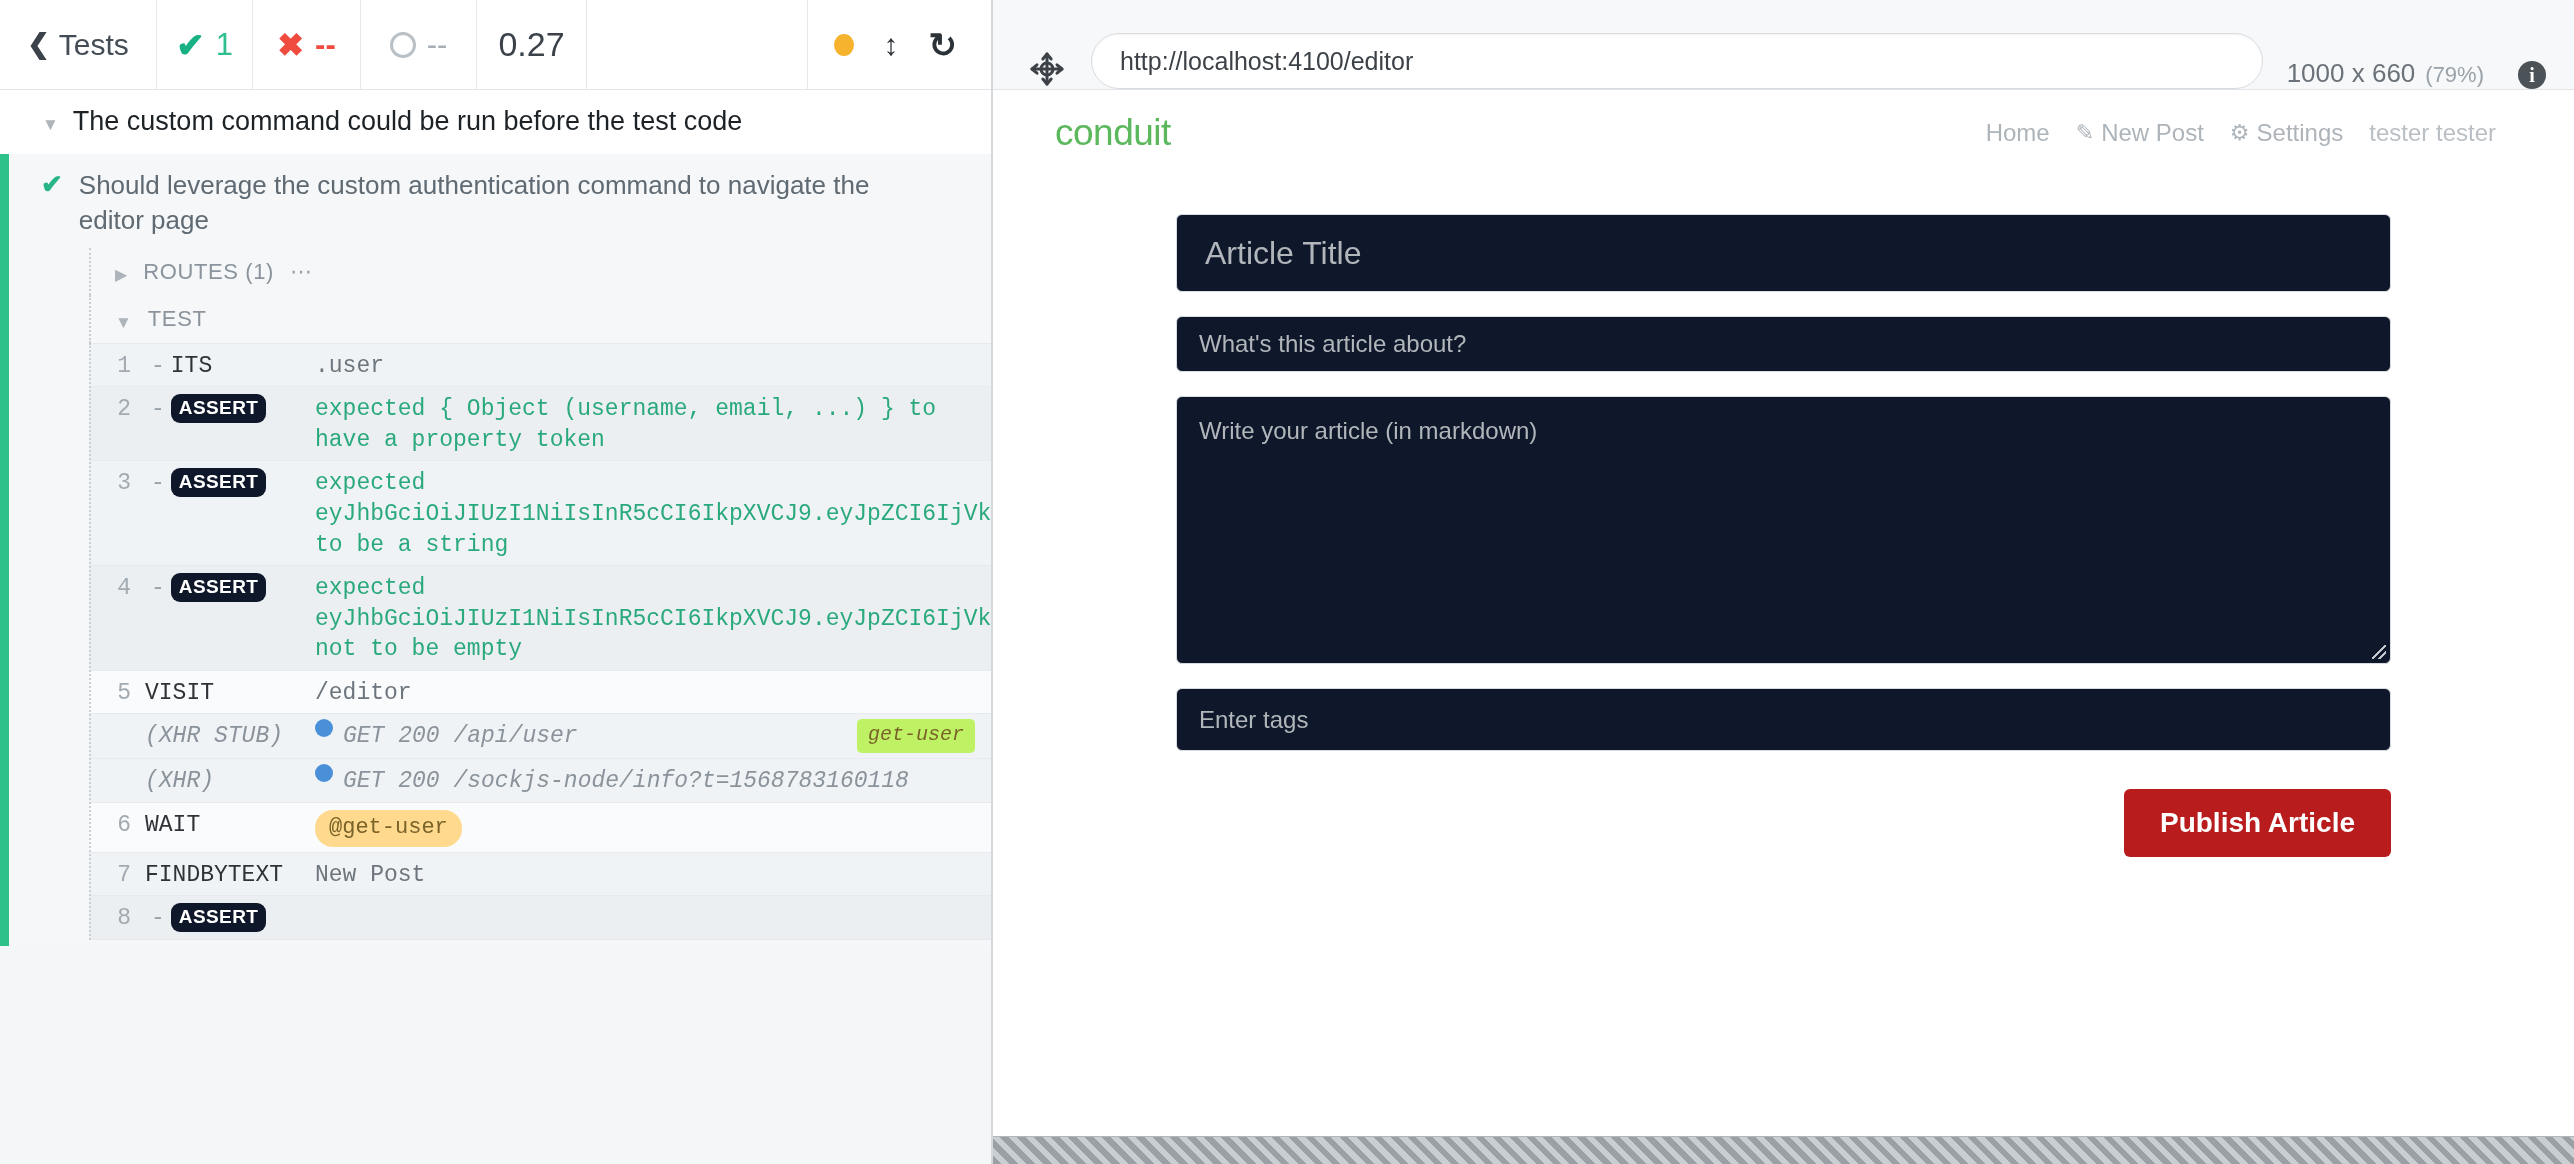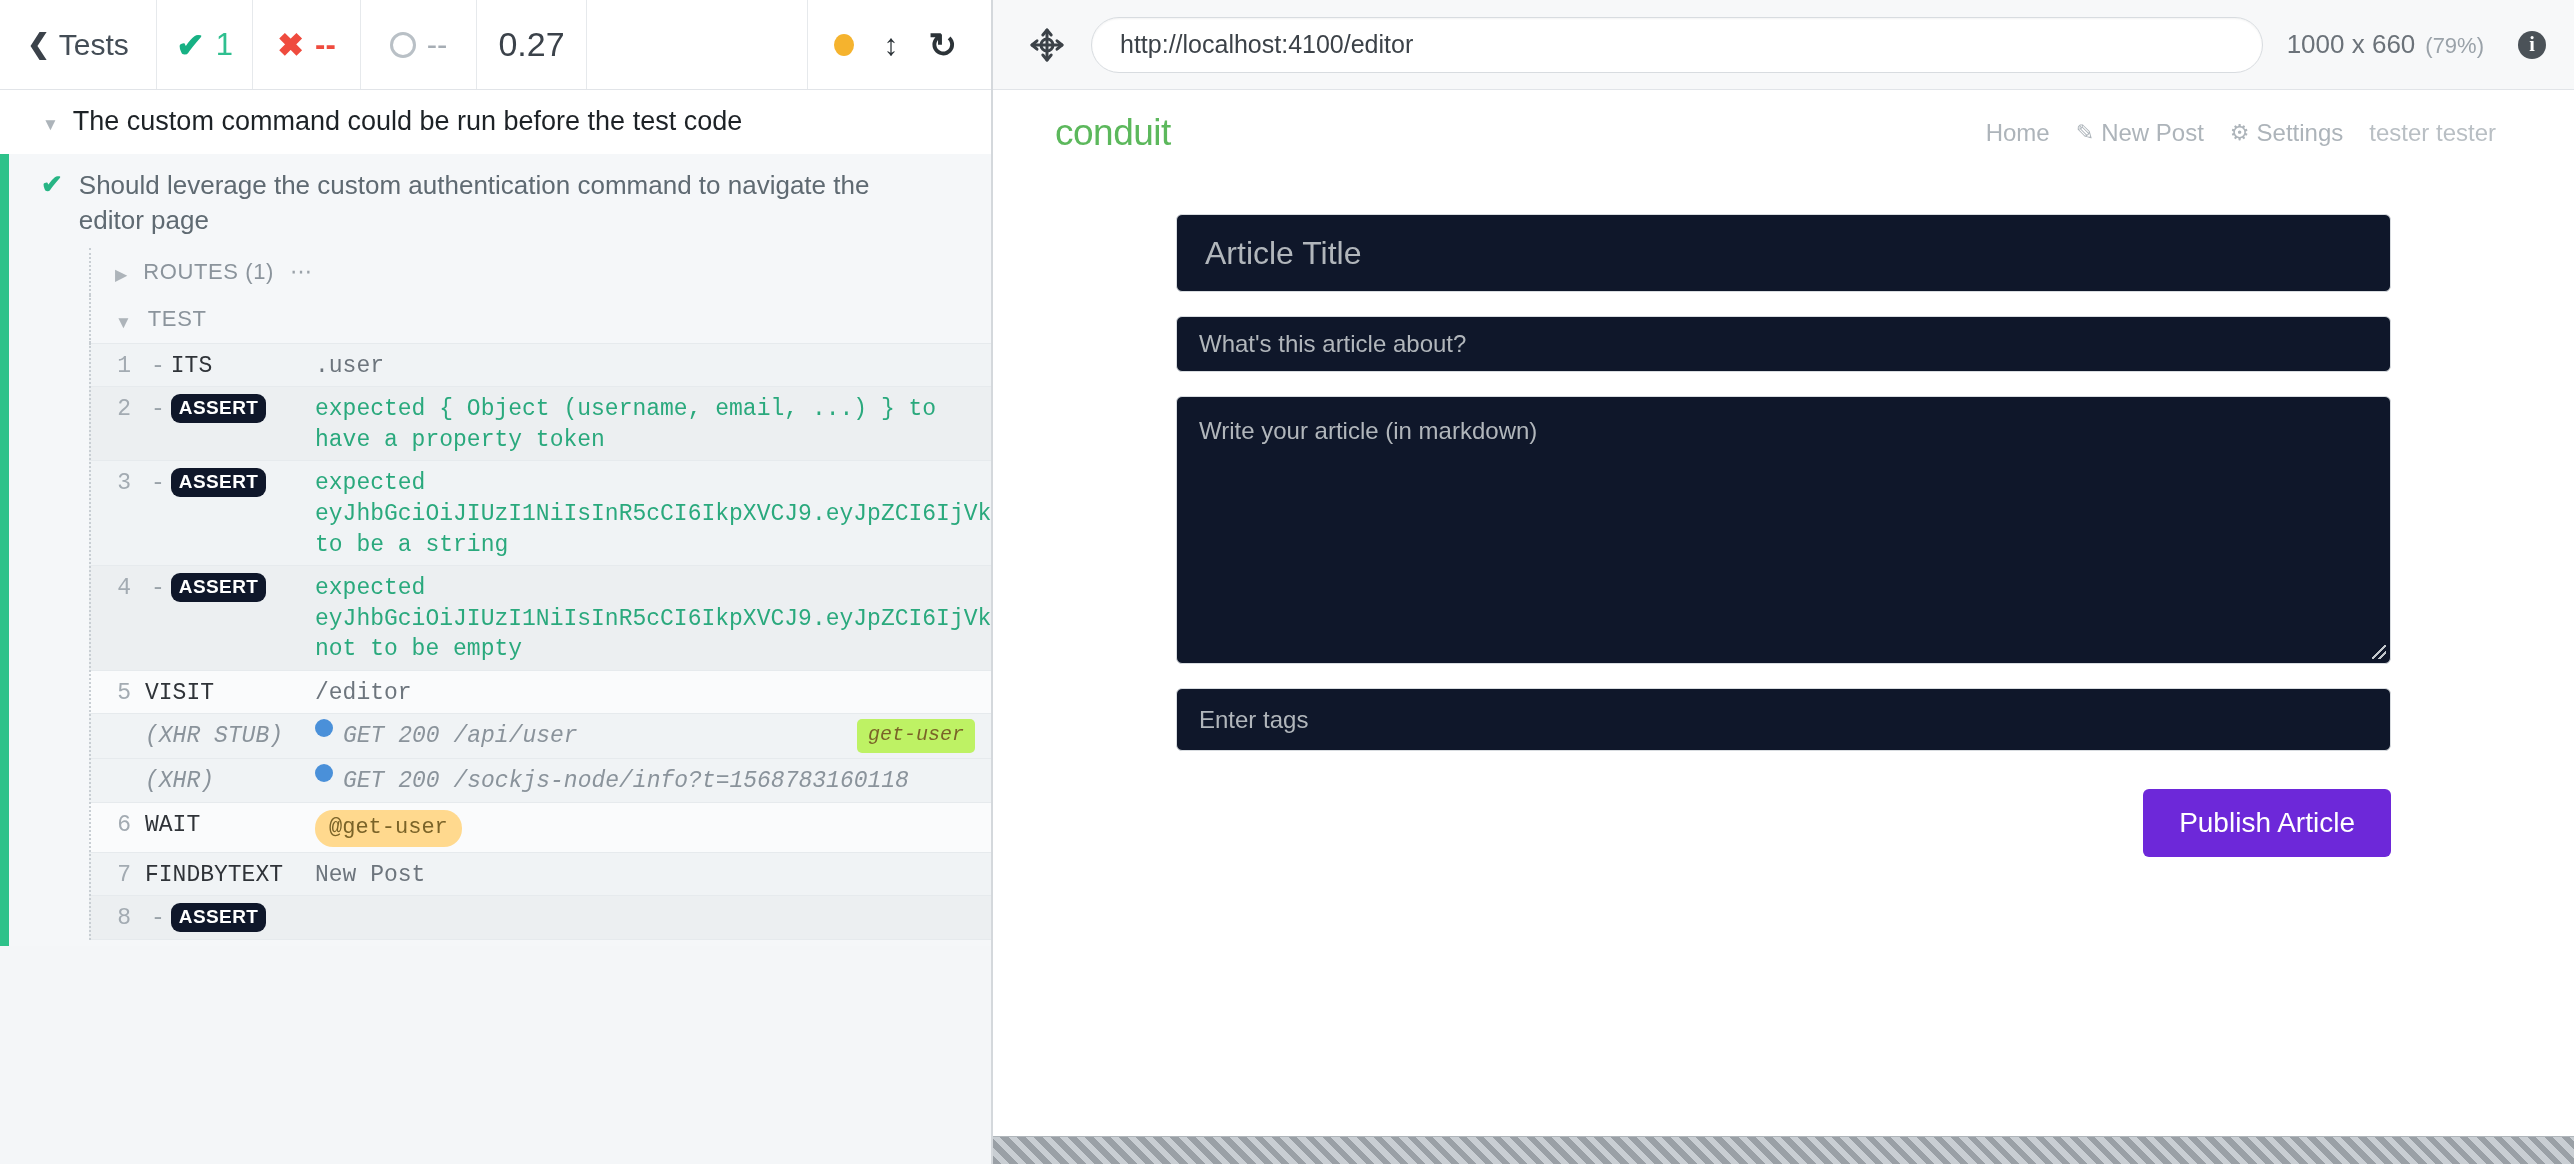--- a/index.html
+++ b/index.html
@@ -160,21 +160,21 @@
 
   .cmd-list-end { border-bottom: 1px solid #e6eaed; }
   .reporter-bottom { flex: 1; background: #f4f6f8; }
 
   
   .aut { width: 1581px; height: 1164px; display: flex; flex-direction: column; background: #ffffff; }
   .aut-header {
     height: 90px; min-height: 90px;
     background: #f7f8f9;
     border-bottom: 1px solid #e1e4e8;
-    display: flex; align-items: center;
+    display: flex; align-items: flex-end;
     padding: 0 28px 0 34px; gap: 24px;
   }
   .selector-icon {
     width: 40px; height: 40px; position: relative; flex: 0 0 auto; cursor: pointer;
   }
   .url-bar {
     flex: 1; height: 56px;
     background: #ffffff; border: 1px solid #d8dce0; border-radius: 30px;
     display: flex; align-items: center; padding: 0 28px;
     font-size: 25px; color: #3c4248;
@@ -231,22 +231,22 @@
   .resize-grip {
     position: absolute; right: 4px; bottom: 4px; width: 14px; height: 14px;
     background:
       linear-gradient(135deg, transparent 46%, #c2c7cc 46%, #c2c7cc 56%, transparent 56%),
       linear-gradient(135deg, transparent 70%, #c2c7cc 70%, #c2c7cc 80%, transparent 80%);
     cursor: nwse-resize;
   }
   .fld-tags { height: 63px; font-size: 24px; padding: 0 22px; }
   .publish-row { display: flex; justify-content: flex-end; margin-top: 38px; }
   .publish-btn {
-    background: #6d28d9; color: #ffffff;
-    font-size: 28px; font-weight: 400;
+    background: #b91c1c; color: #ffffff;
+    font-size: 28px; font-weight: 700;
     padding: 18px 36px; border: none; border-radius: 6px;
     cursor: pointer; font-family: "Liberation Sans", sans-serif;
   }
 
   .aut-footer {
     height: 28px; min-height: 28px;
     background: repeating-linear-gradient(
       45deg, #9aa0a6 0px, #9aa0a6 6px, #c9ced3 6px, #c9ced3 12px);
     border-top: 1px solid #b0b6bb;
   }

